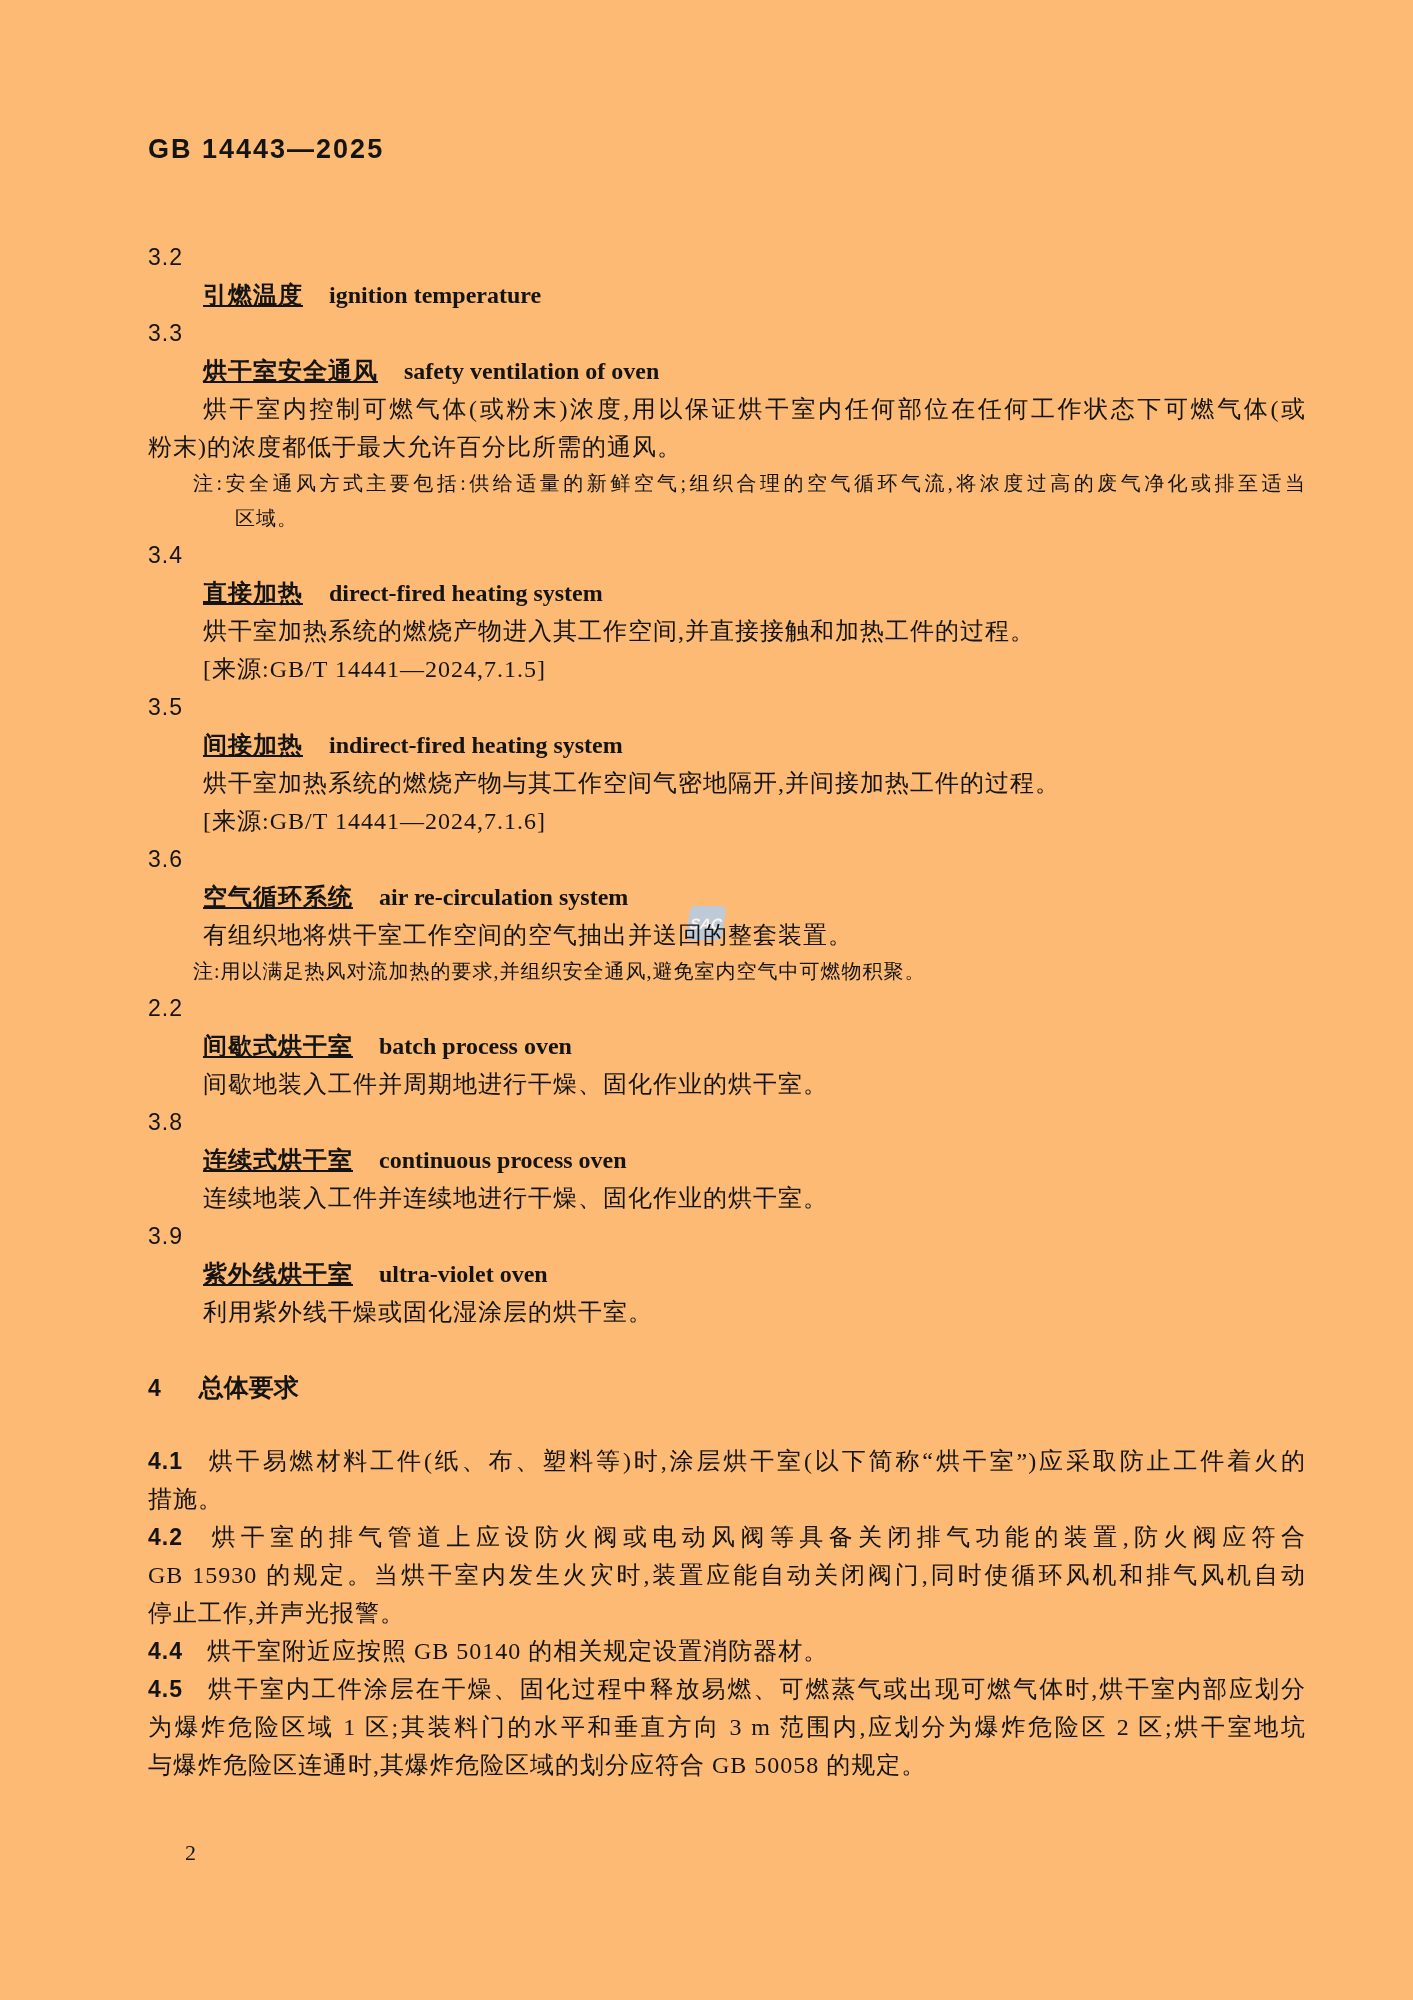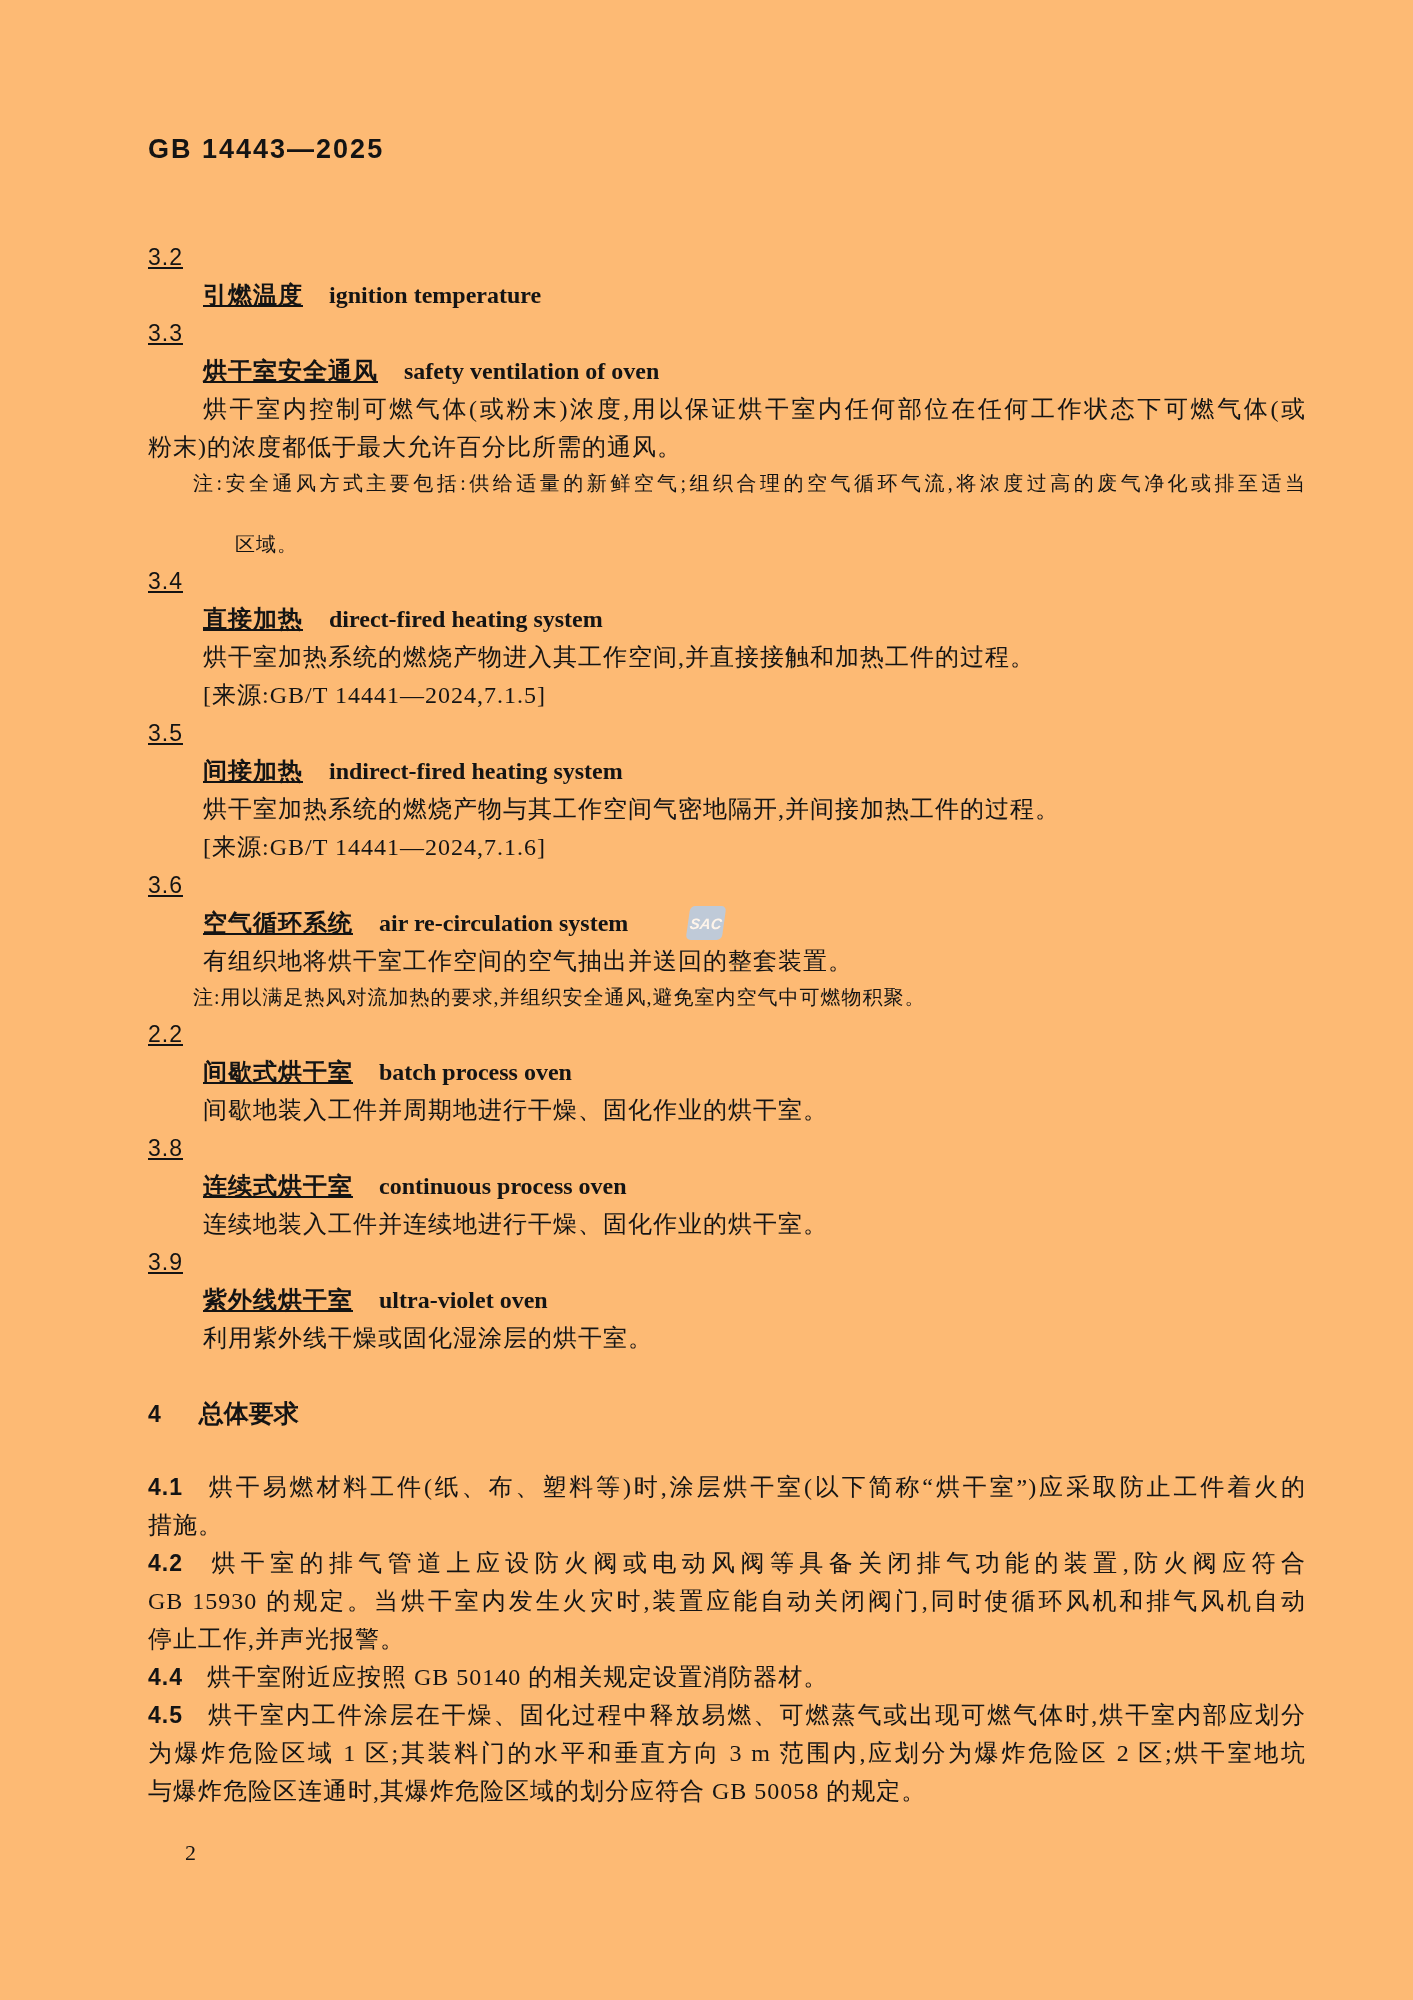--- a/index.html
+++ b/index.html
@@ -20,35 +20,35 @@
     position:absolute;left:148px;top:238px;width:1158px;
   }
   .line{
     font-size:24px;line-height:38px;height:38px;
     letter-spacing:1px;overflow:hidden;
   }
   .fill{text-align:justify;text-align-last:justify;}
   .indent{padding-left:55px;}
   .snum{
     font-family:"Liberation Sans","DejaVu Sans",sans-serif;
-    font-size:23px;letter-spacing:1px;text-decoration:underline;
+    font-size:23px;letter-spacing:1px;
   }
   .term .zh{
     font-family:"Liberation Sans","DejaVu Sans",sans-serif;
     font-weight:700;margin-right:26px;text-decoration:underline;
   }
   .term .en{
     font-family:"Liberation Serif","DejaVu Serif",serif;
     font-weight:700;letter-spacing:0;
   }
   .note{
     font-size:20px;line-height:35px;height:35px;
     margin-left:45px;letter-spacing:1px;overflow:hidden;
   }
-  .note.cont{padding-left:42px;margin-top:26px;}
+  .note.cont{padding-left:42px;}
   .chapter{
     margin-top:34px;height:45px;line-height:45px;
     font-family:"Liberation Sans","DejaVu Sans",sans-serif;
     font-weight:700;font-size:25px;overflow:hidden;
   }
   .chapter .cnum{margin-right:38px;}
   .clauses{margin-top:32px;}
   .cnum{
     font-family:"Liberation Sans","DejaVu Sans",sans-serif;
     font-weight:700;font-size:23px;margin-right:24px;

